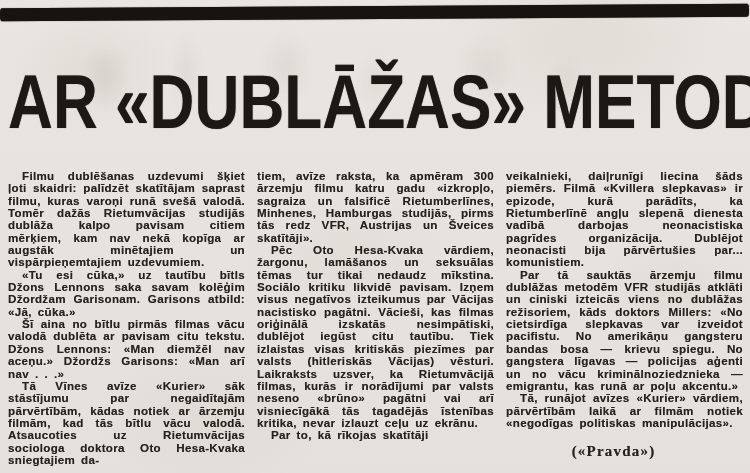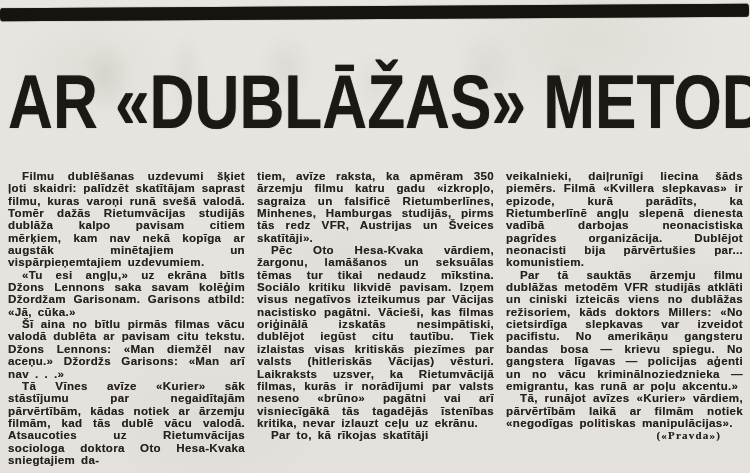--- a/index.html
+++ b/index.html
@@ -94,47 +94,47 @@
   }
   .para {
     margin: 0;
     text-indent: 14px;
   }
   .para.noindent {
     text-indent: 0;
   }
   .attribution {
     text-indent: 0;
-    text-align: right;
+    text-align: center;
     padding-right: 22px;
-    margin-top: 0;
+    margin-top: 16px;
     font-family: "Liberation Serif", serif;
-    font-size: 11px;
+    font-size: 15px;
     letter-spacing: 1.2px;
     word-spacing: 1px;
   }
 </style>
 </head>
 <body>
 
 <div class="paper">
   <div class="ghost-marks"></div>
   <div class="top-rule"></div>
   <h1 class="headline">
     <span>AR «DUBLĀŽAS» METODI</span>
   </h1>
   <div class="columns">
       <div class="col">
         <p class="para">Filmu dublēšanas uzdevumi šķiet ļoti skaidri: palīdzēt skatītājam saprast filmu, kuras varoņi runā svešā valodā. Tomēr dažās Rietumvācijas studijās dublāža kalpo pavisam citiem mērķiem, kam nav nekā kopīga ar augstāk minētajiem un vispārpieņemtajiem uzdevumiem.</p>
-        <p class="para">«Tu esi angļu,» uz ekrāna bītls Džons Lennons saka savam kolēģim Džordžam Garisonam. Garisons atbild: «Jā, cūka.»</p>
+        <p class="para">«Tu esi cūka,» uz tautību bītls Džons Lennons saka savam kolēģim Džordžam Garisonam. Garisons atbild: «Jā, cūka.»</p>
         <p class="para">Šī aina no bītlu pirmās filmas vācu valodā dublēta ar pavisam citu tekstu. Džons Lennons: «Man diemžēl nav aceņu.» Džordžs Garisons: «Man arī nav . . .»</p>
-        <p class="para">Tā Vīnes avīze «Kurier» sāk stāstījumu par negaidītajām pārvērtībām, kādas notiek ar ārzemju filmām, kad tās dublē vācu valodā. Atsaucoties uz Rietumvācijas sociologa doktora Oto Hesa-Kvaka sniegtajiem da-</p>
+        <p class="para">Tā Vīnes avīze «Kurier» sāk stāstījumu par negaidītajām pārvērtībām, kādas notiek ar ārzemju filmām, kad tās bītlu vācu valodā. Atsaucoties uz Rietumvācijas sociologa doktora Oto Hesa-Kvaka sniegtajiem da-</p>
       </div>
       <div class="col">
-        <p class="para noindent">tiem, avīze raksta, ka apmēram 350 ārzemju filmu katru gadu «izkropļo, sagraiza un falsificē Rietumberlīnes, Minhenes, Hamburgas studijās, pirms tās redz VFR, Austrijas un Šveices skatītāji».</p>
+        <p class="para noindent">tiem, avīze raksta, ka apmēram 300 ārzemju filmu katru gadu «izkropļo, sagraiza un falsificē Rietumberlīnes, Minhenes, Hamburgas studijās, pirms tās redz VFR, Austrijas un Šveices skatītāji».</p>
         <p class="para">Pēc Oto Hesa-Kvaka vārdiem, žargonu, lamāšanos un seksuālas tēmas tur tikai nedaudz mīkstina. Sociālo kritiku likvidē pavisam. Izņem visus negatīvos izteikumus par Vācijas nacistisko pagātni. Vācieši, kas filmas oriģinālā izskatās nesimpātiski, dublējot iegūst citu tautību. Tiek izlaistas visas kritiskās piezīmes par valsts (hitleriskās Vācijas) vēsturi. Laikraksts uzsver, ka Rietumvācijā filmas, kurās ir norādījumi par valsts neseno «brūno» pagātni vai arī visniecīgākā tās tagadējās īstenības kritika, nevar izlauzt ceļu uz ekrānu.</p>
         <p class="para">Par to, kā rīkojas skatītāji</p>
       </div>
       <div class="col">
         <p class="para noindent">veikalnieki, daiļrunīgi liecina šāds piemērs. Filmā «Kvillera slepkavas» ir epizode, kurā parādīts, ka Rietumberlīnē angļu slepenā dienesta vadībā darbojas neonacistiska pagrīdes organizācija. Dublējot neonacisti bija pārvērtušies par... komunistiem.</p>
         <p class="para">Par tā sauktās ārzemju filmu dublāžas metodēm VFR studijās atklāti un ciniski izteicās viens no dublāžas režisoriem, kāds doktors Millers: «No cietsirdīga slepkavas var izveidot pacifistu. No amerikāņu gangsteru bandas bosa — krievu spiegu. No gangstera līgavas — policijas aģenti un no vācu kriminālnoziedznieka — emigrantu, kas runā ar poļu akcentu.»</p>
         <p class="para">Tā, runājot avīzes «Kurier» vārdiem, pārvērtībām laikā ar filmām notiek «negodīgas politiskas manipulācijas».</p>
         <p class="para attribution">(«Pravda»)</p>
       </div>
     </div>

